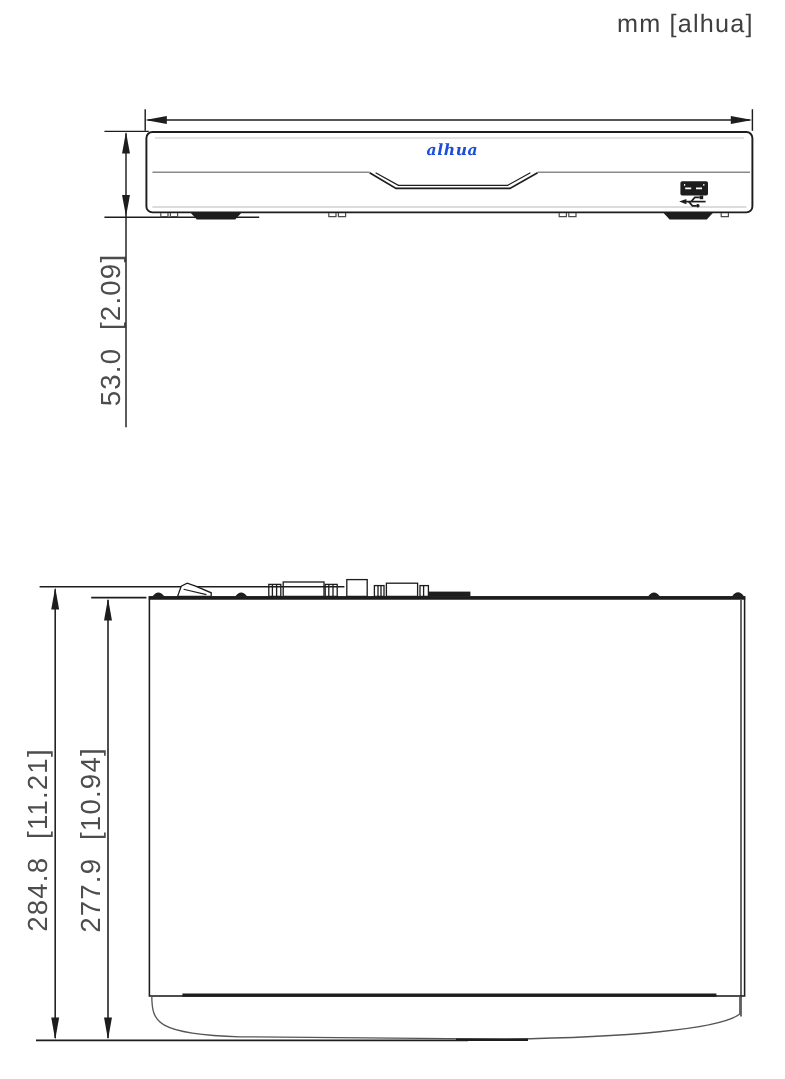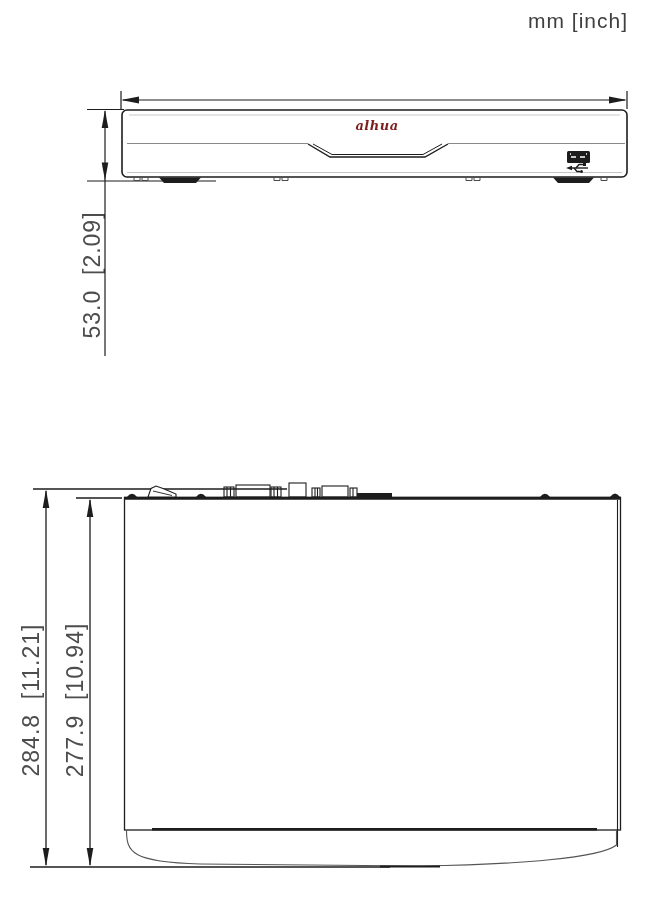--- a/index.html
+++ b/index.html
@@ -31,36 +31,36 @@
     text-align:right;
   }
   .rot{transform:rotate(-90deg);}
   .dim-width{left:232px;top:67px;width:280px;}
   .dim-height{left:12px;top:262px;width:160px;}
   .dim-outer{left:-74px;top:687px;width:210px;}
   .dim-inner{left:-30px;top:687px;width:210px;}
   .brand-logo{
     position:absolute;
     left:352px;top:118px;width:50px;height:16px;
-    color:#7f1d1d;
+    color:#1d4ed8;
     font-size:13px;
     font-weight:bold;
     font-style:italic;
     text-align:center;
     line-height:16px;
     letter-spacing:0.5px;
     font-family:"DejaVu Serif", serif;
   }
 </style>
 </head>
 <body>
 
 <div class="canvas">
 
-  <div class="units-text">mm [inch]</div>
+  <div class="units-text">mm [alhua]</div>
 
 
   <div class="dim-text rot dim-height">53.0  [2.09]</div>
 
   <div class="dim-text rot dim-outer">284.8  [11.21]</div>
   <div class="dim-text rot dim-inner">277.9  [10.94]</div>
 
   <div class="brand-logo">alhua</div>
 
   <svg class="linework" width="654" height="899" viewBox="0 0 654 899">

